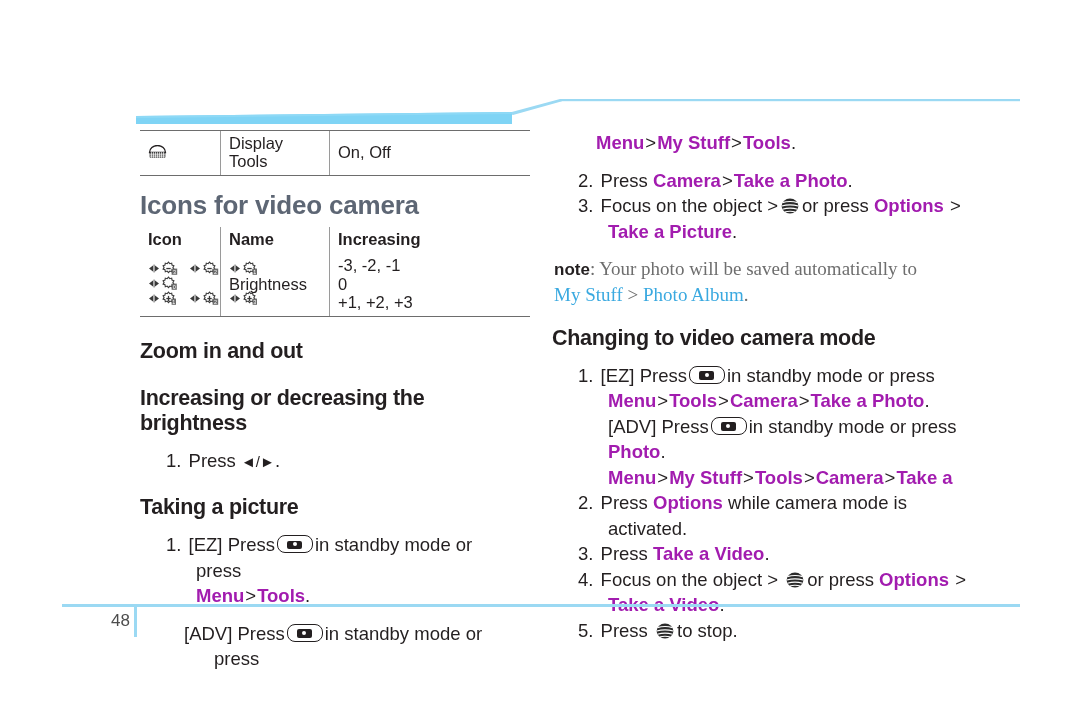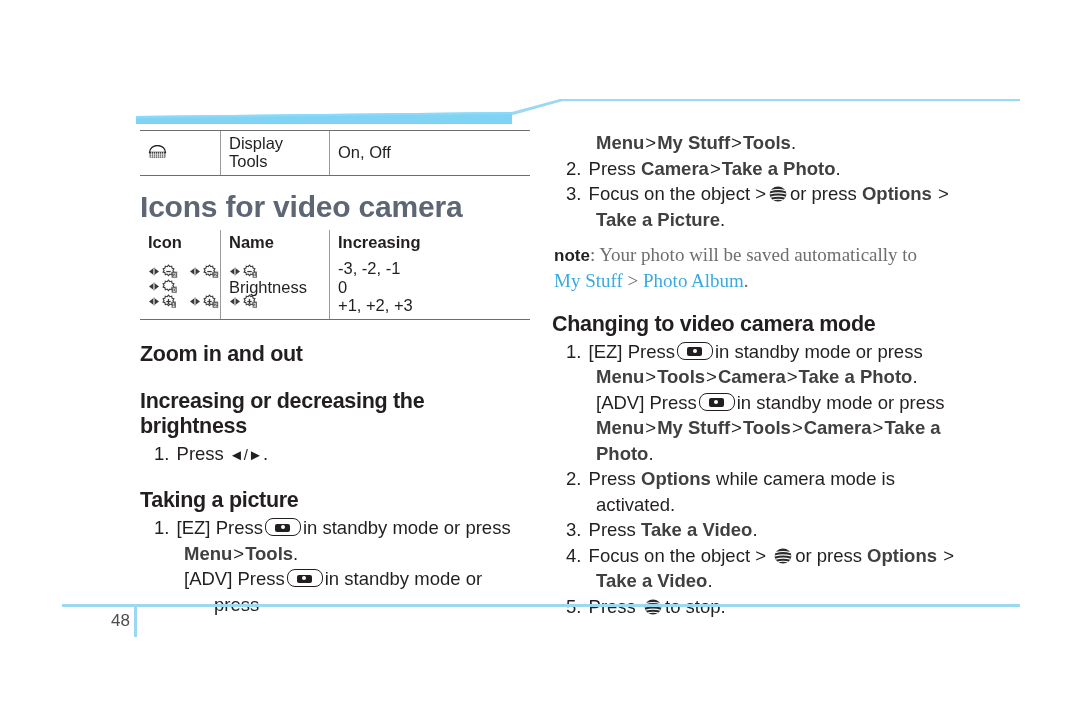--- a/index.html
+++ b/index.html
@@ -64,39 +64,39 @@
   }
   .t1 { width: 64px; }
   .t2 { width: 92px; }
   .t3 { width: auto; }
 
   
   .icon-cell { text-align: center; }
 
   
   h2.sec {
-    font-size: 30px;
+    font-size: 26px;
     font-weight: bold;
     color: #5d6674;
     margin: 14px 0 6px 0;
     letter-spacing: -0.2px;
   }
   h3.sub {
     font-size: 21.5px;
     font-weight: bold;
     color: #231f20;
     margin: 22px 0 2px 0;
     letter-spacing: -0.3px;
   }
   h3.sub.tight { margin-top: 18px; }
 
   
   ol.steps {
     list-style: none;
-    margin: 0;
+    margin: 12px;
     padding: 0;
   }
   ol.steps li {
     font-size: 18.5px;
     line-height: 1.38;
     color: #231f20;
     padding-left: 30px;
     text-indent: -30px;
     margin: 0 0 0 14px;
   }
@@ -107,21 +107,21 @@
     padding-left: 0;
   }
   .plain-line {
     font-size: 18.5px;
     line-height: 1.38;
     color: #231f20;
     margin-left: 44px;
     text-indent: -30px;
     padding-left: 30px;
   }
-  .link { color: #404040; font-weight: bold; }
+  .link { color: #a21caf; font-weight: bold; }
   .gt { color: #231f20; font-weight: normal; padding: 0 1px; }
 
   
   .note {
     font-family: "Liberation Serif", serif;
     font-size: 19px;
     line-height: 1.35;
     color: #6e6e6e;
     margin: 10px 0 0 2px;
   }
@@ -434,24 +434,24 @@
       <li>
         <span class="num">1.</span>
         <span>[EZ] Press</span><span class="keycam"></span><span>in standby mode or press</span>
         <span class="cont">
           <span class="link">Menu</span><span class="gt">&gt;</span><span class="link">Tools</span><span class="gt">&gt;</span><span class="link">Camera</span><span class="gt">&gt;</span><span class="link">Take a Photo</span><span>.</span>
         </span>
         <span class="cont">
           <span>[ADV] Press</span><span class="keycam"></span><span>in standby mode or press</span>
         </span>
         <span class="cont">
-          <span class="link">Menu</span><span class="gt">&gt;</span><span class="link">My Stuff</span><span class="gt">&gt;</span><span class="link">Tools</span><span class="gt">&gt;</span><span class="link">Camera</span><span class="gt">&gt;</span><span class="link">Take a</span>
+          <span class="link">Photo</span><span>.</span>
         </span>
         <span class="cont">
-          <span class="link">Photo</span><span>.</span>
+          <span class="link">Menu</span><span class="gt">&gt;</span><span class="link">My Stuff</span><span class="gt">&gt;</span><span class="link">Tools</span><span class="gt">&gt;</span><span class="link">Camera</span><span class="gt">&gt;</span><span class="link">Take a</span>
         </span>
       </li>
       <li>
         <span class="num">2.</span>
         <span>Press </span><span class="link">Options</span> <span>while camera mode is</span>
         <span class="cont">activated.</span>
       </li>
       <li>
         <span class="num">3.</span>
         <span>Press </span><span class="link">Take a Video</span><span>.</span>

